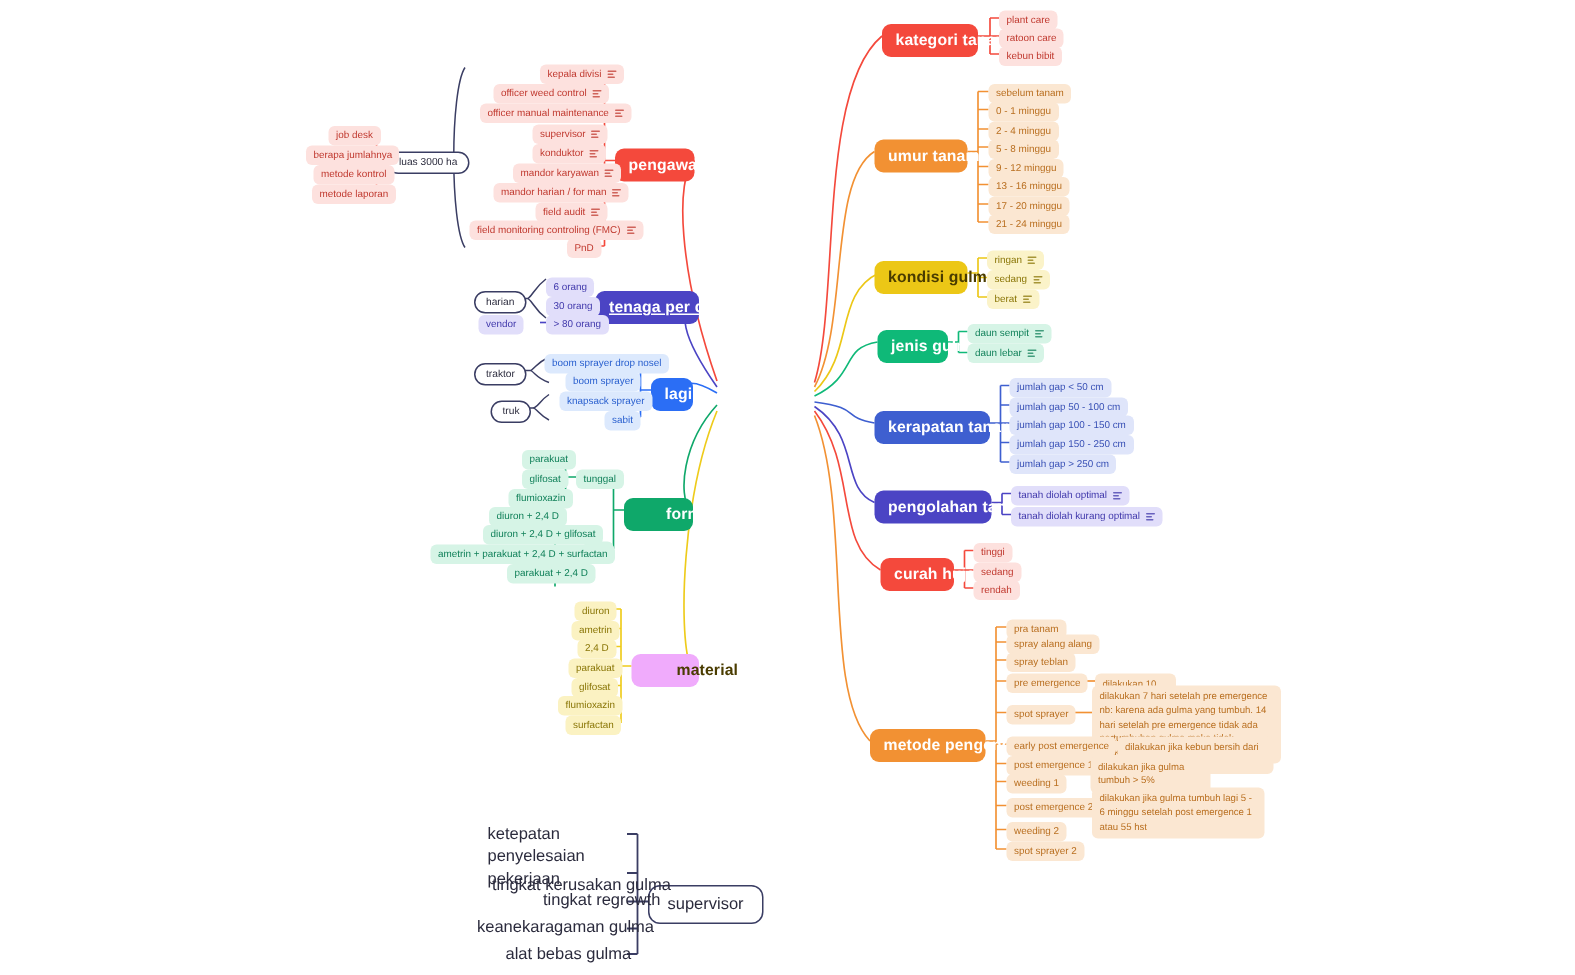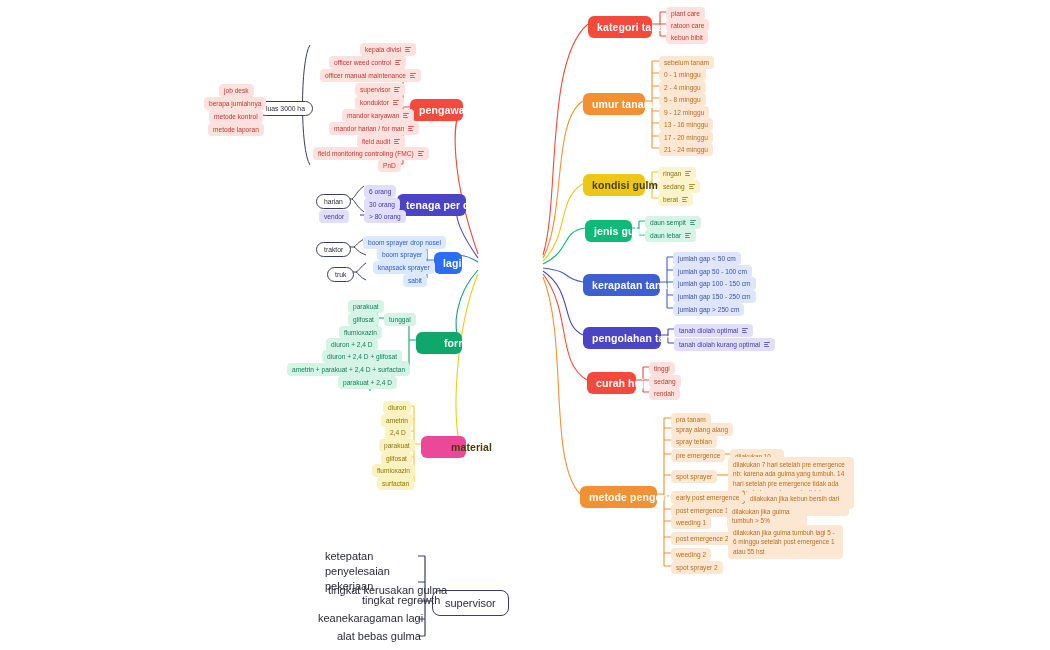--- a/index.html
+++ b/index.html
@@ -25,21 +25,21 @@
   .l1{border-radius:6px;color:#fff;font-size:10.5px;font-weight:700;
       padding:5px 9px;text-align:center;letter-spacing:.1px;}
   .l1.red{background:#f4493c;}
   .l1.orange{background:#f29133;}
   .l1.yellow{background:#ecc716;color:#4a3c00;}
   .l1.green{background:#0fb978;}
   .l1.blue{background:#3e5fd0;}
   .l1.indigo{background:#4b44c4;}
   .l1.brightblue{background:#2b6ef5;}
   .l1.emerald{background:#0fa86a;padding-left:28px;}
-  .l1.gold{background:#ec4899;color:#4a3c00;padding-left:30px;}
+  .l1.gold{background:#f0abfc;color:#4a3c00;padding-left:30px;}
 
   
   .l2{border-radius:4px;font-size:6.6px;padding:2.6px 5px;line-height:1.25;
       display:flex;align-items:center;gap:4px;}
   .l2.redc{background:#fde1de;color:#c0392f;}
   .l2.orangec{background:#fbe7d2;color:#b96f20;}
   .l2.yellowc{background:#fbf3c9;color:#8a7607;}
   .l2.greenc{background:#d6f4e6;color:#11815a;}
   .l2.bluec{background:#dfe5fa;color:#3850b5;}
   .l2.indigoc{background:#e1defa;color:#4038ab;}
@@ -381,21 +381,21 @@
       </span>
   </div>
   <div class="node l2 redc" style="left:378px;top:159px;">PnD</div>
 
   <div class="node cap" style="left:258px;top:101px;">luas 3000 ha</div>
   <div class="node l2 redc" style="left:219px;top:84px;">job desk</div>
   <div class="node l2 redc" style="left:204px;top:97px;">berapa jumlahnya</div>
   <div class="node l2 redc" style="left:209px;top:110px;">metode kontrol</div>
   <div class="node l2 redc" style="left:208px;top:123px;">metode laporan</div>
 
-  <div class="node l1 indigo" style="left:397px;top:194px;width:69px;">tenaga per divisi</div>
+  <div class="node l1 indigo" style="left:397px;top:194px;width:69px;text-decoration:underline;">tenaga per divisi</div>
   <div class="node l2 indigoc" style="left:364px;top:185px;">6 orang</div>
   <div class="node l2 indigoc" style="left:364px;top:198px;">30 orang</div>
   <div class="node l2 indigoc" style="left:364px;top:210px;">&gt; 80 orang</div>
   <div class="node cap" style="left:316px;top:194px;">harian</div>
   <div class="node l2 indigoc" style="left:319px;top:210px;">vendor</div>
 
   <div class="node l1 brightblue" style="left:434px;top:252px;width:28px;">lagi</div>
   <div class="node l2 brightbluec" style="left:363px;top:236px;">boom sprayer drop nosel</div>
   <div class="node l2 brightbluec" style="left:377px;top:248px;">boom sprayer</div>
   <div class="node l2 brightbluec" style="left:373px;top:261px;">knapsack sprayer</div>
@@ -420,16 +420,16 @@
   <div class="node l2 goldc" style="left:385px;top:426px;">2,4 D</div>
   <div class="node l2 goldc" style="left:379px;top:439px;">parakuat</div>
   <div class="node l2 goldc" style="left:381px;top:452px;">glifosat</div>
   <div class="node l2 goldc" style="left:372px;top:464px;">flumioxazin</div>
   <div class="node l2 goldc" style="left:377px;top:477px;">surfactan</div>
 
   <div class="node cap big" style="left:432px;top:590px;">supervisor</div>
   <div class="node lbl" style="left:325px;top:549px;width:95px;white-space:normal;line-height:1.35;">ketepatan penyelesaian pekerjaan</div>
   <div class="node lbl" style="left:328px;top:584px;">tingkat kerusakan gulma</div>
   <div class="node lbl" style="left:362px;top:594px;">tingkat regrowth</div>
-  <div class="node lbl" style="left:318px;top:612px;">keanekaragaman lagi</div>
+  <div class="node lbl" style="left:318px;top:612px;">keanekaragaman gulma</div>
   <div class="node lbl" style="left:337px;top:630px;">alat bebas gulma</div>
 
 </div>
 
 </body></html>

